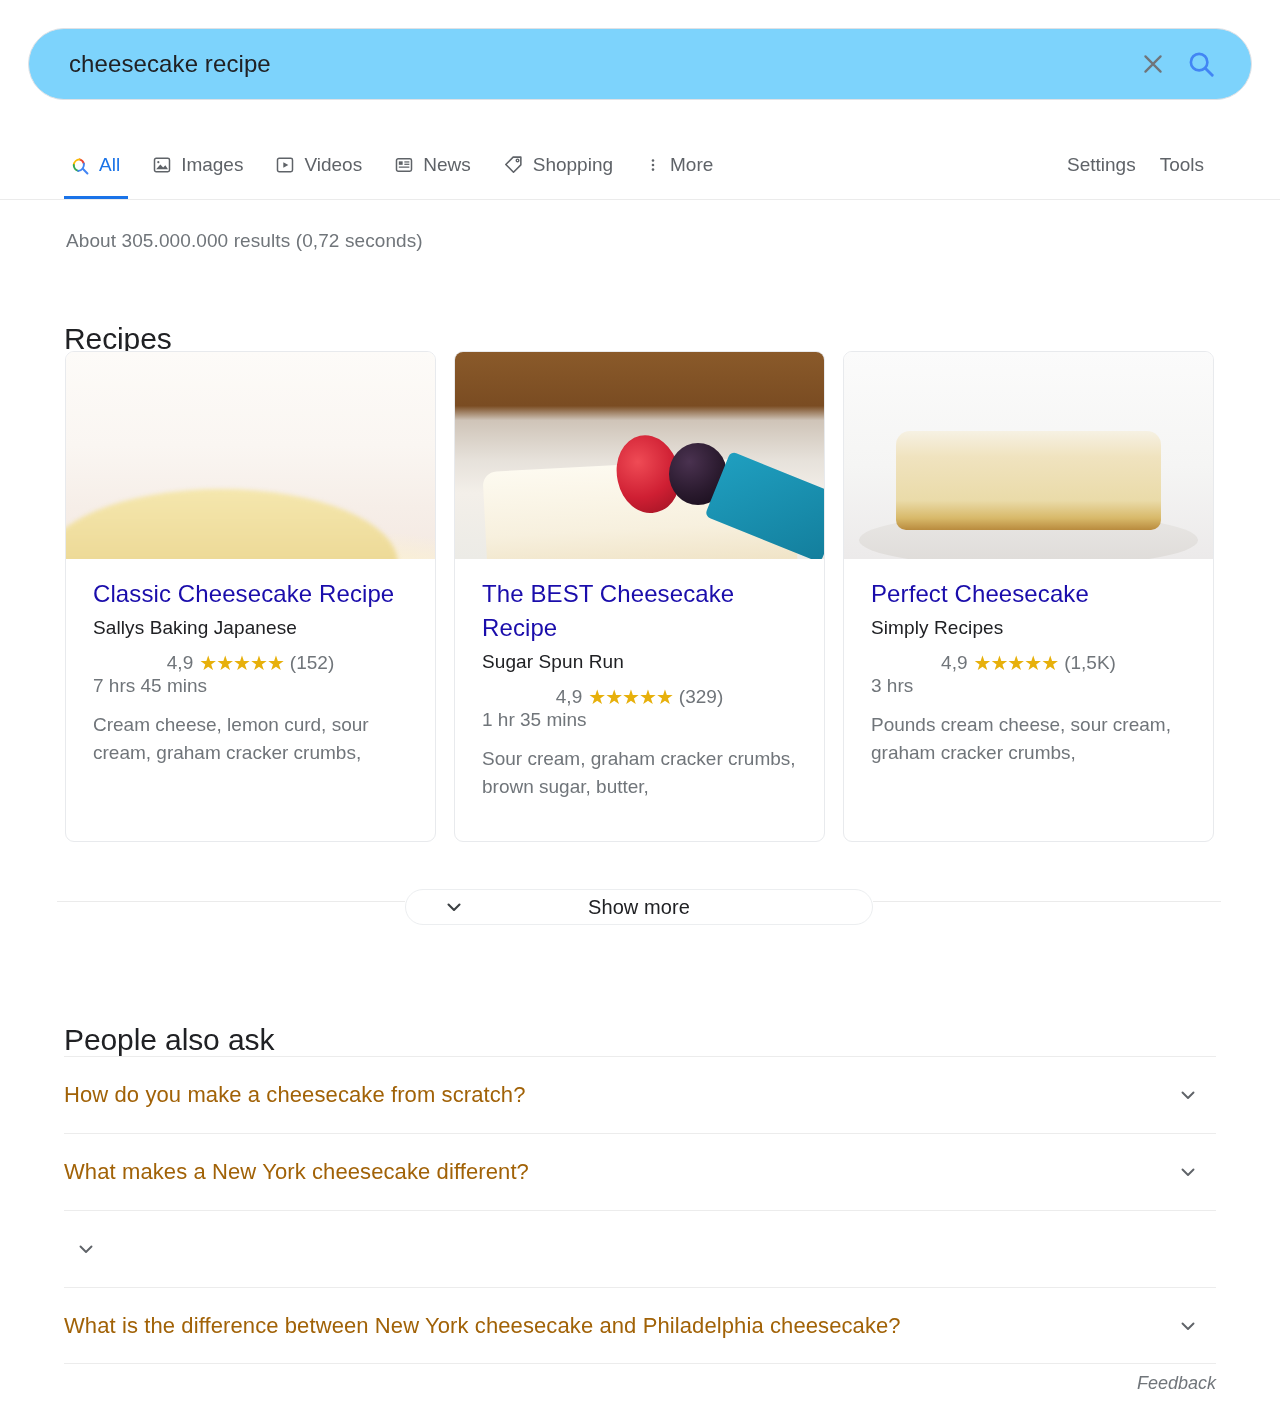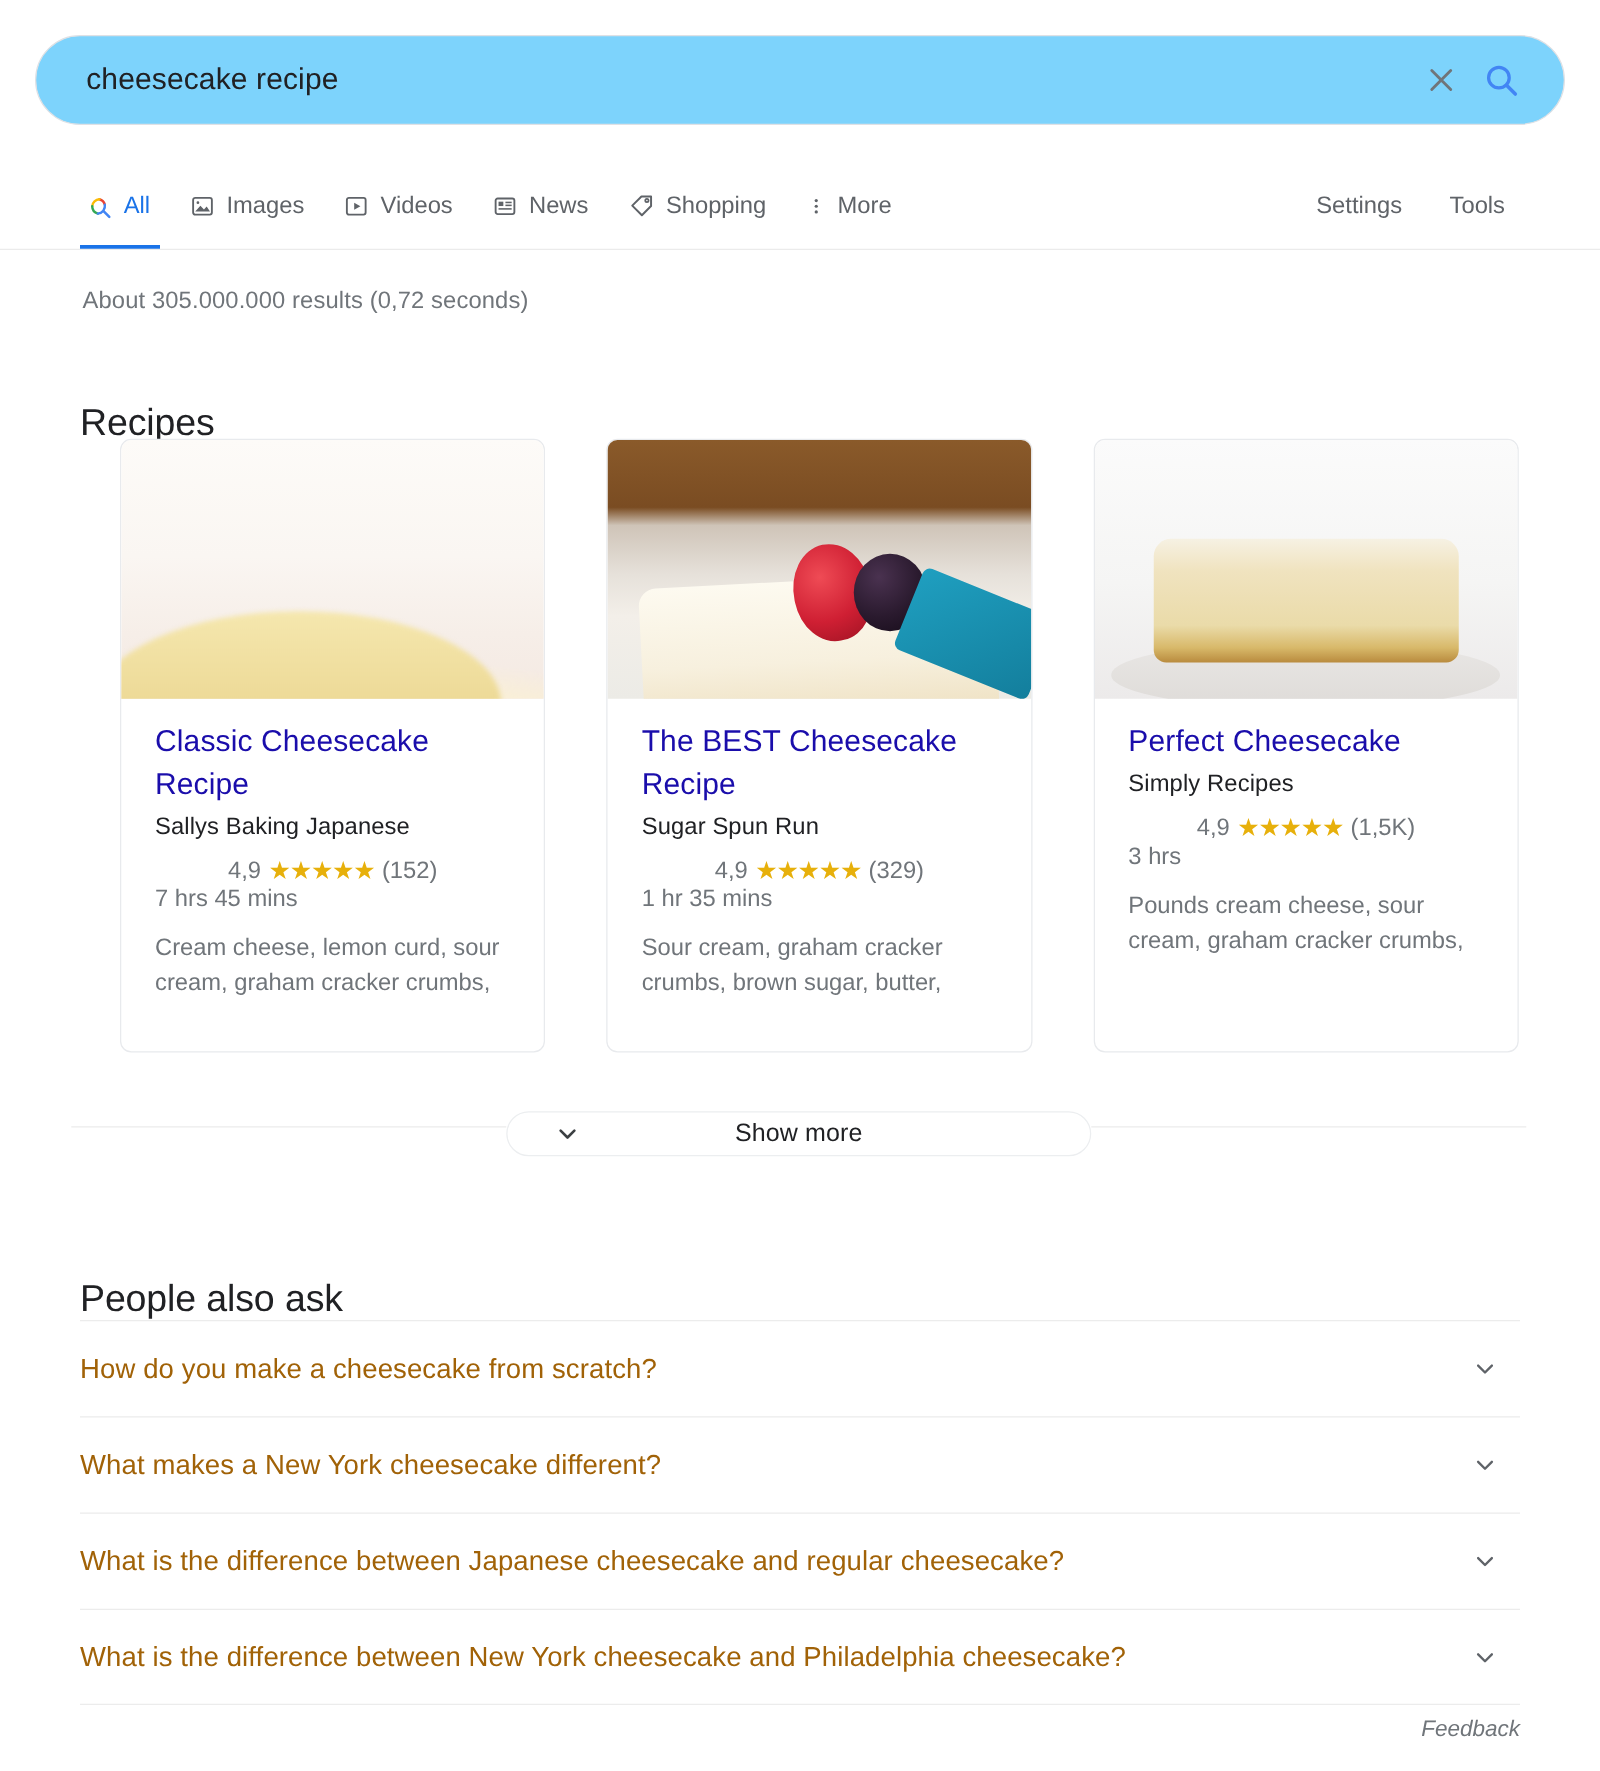--- a/index.html
+++ b/index.html
@@ -99,21 +99,20 @@
     right: 8px;
     bottom: -8px;
     height: 3px;
     background: #1a73e8;
   }
   .nav-tools {
     margin-left: auto;
     display: flex;
     align-items: center;
     height: 53px;
-    gap: 14px;
     padding-right: 24px;
   }
   .nav-tool {
     font-size: 19px;
     color: #5f6368;
     padding: 0 12px;
     cursor: pointer;
     white-space: nowrap;
   }
   .tab-icon { display: flex; align-items: center; }
@@ -151,21 +150,20 @@
   .card {
     width: 371px;
     height: 491px;
     border: 1px solid #e8eaed;
     border-radius: 9px;
     background: #fff;
     overflow: hidden;
     display: flex;
     flex-direction: column;
     cursor: pointer;
-    margin-left: 31px;
   }
   .card-img {
     width: 100%;
     height: 207px;
     flex: 0 0 207px;
     position: relative;
     overflow: hidden;
   }
   .card-body {
     padding: 18px 27px 0 27px;
@@ -565,21 +563,20 @@
   <div class="paa-item">
     <span class="paa-q">What makes a New York cheesecake different?</span>
     <span class="paa-chev">
       <svg width="24" height="24" viewBox="0 0 24 24">
         <path d="M6.5 9.5 L12 15 L17.5 9.5" stroke="#5f6368" stroke-width="1.9" fill="none" stroke-linecap="round" stroke-linejoin="round"></path>
       </svg>
     </span>
   </div>
 
   <div class="paa-item">
-    <span class="paa-q">What is the difference between Japanese cheesecake and regular cheesecake?</span>
     <span class="paa-chev">
       <svg width="24" height="24" viewBox="0 0 24 24">
         <path d="M6.5 9.5 L12 15 L17.5 9.5" stroke="#5f6368" stroke-width="1.9" fill="none" stroke-linecap="round" stroke-linejoin="round"></path>
       </svg>
     </span>
   </div>
 
   <div class="paa-item">
     <span class="paa-q">What is the difference between New York cheesecake and Philadelphia cheesecake?</span>
     <span class="paa-chev">

